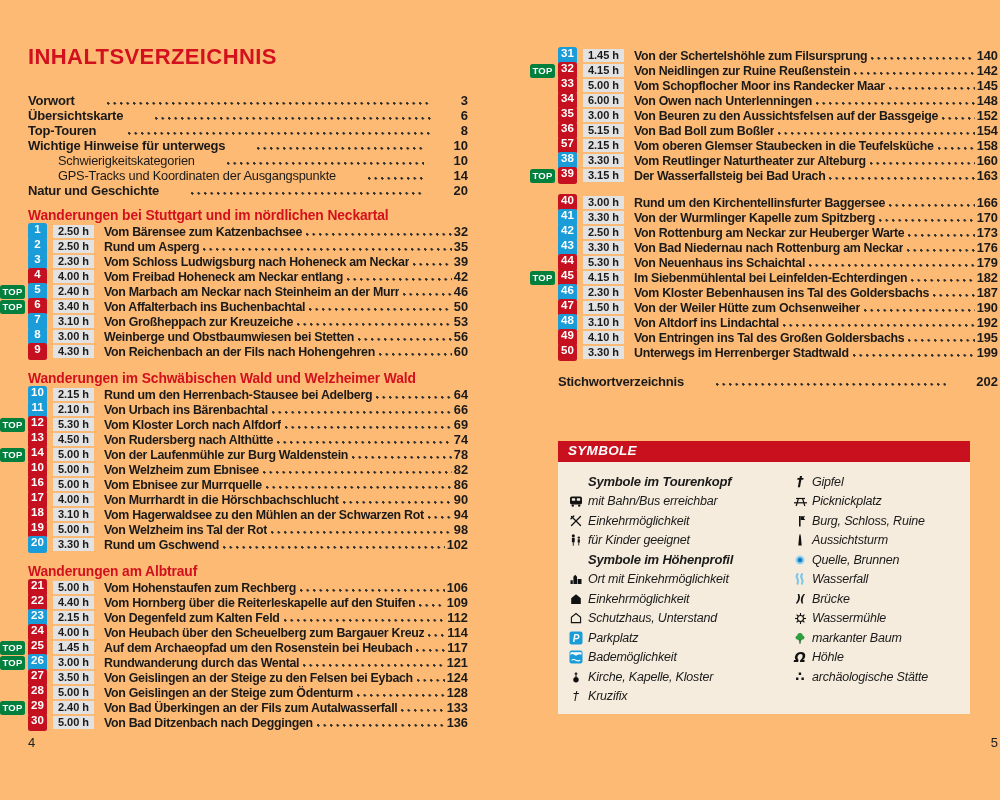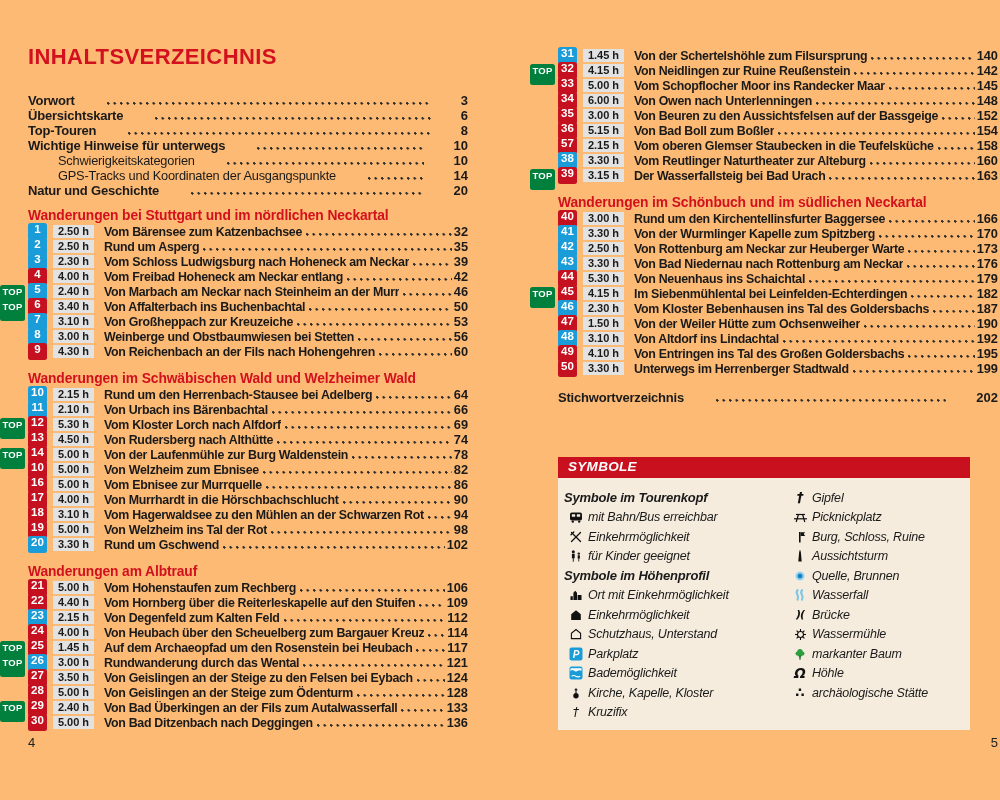--- a/index.html
+++ b/index.html
@@ -25,21 +25,21 @@
           background-image:radial-gradient(circle at 1.2px 1.4px,#2a2a2a 1.1px,transparent 1.35px);
           background-size:6.5px 3px;background-repeat:repeat-x;}
 
   
   .sec{margin-top:12px;}
   #left-sections .sec:first-child{margin-top:10px;}
   .sec-h{color:#d2101e;font-weight:bold;font-size:13.8px;height:16px;line-height:16px;
          white-space:nowrap;letter-spacing:-.1px;}
   .sec-rows{margin-top:0;}
   .t-row{display:flex;align-items:center;height:15px;position:relative;}
-  .top{position:absolute;left:-28px;top:1px;width:25px;height:21px;background:#00803c;
+  .top{position:absolute;left:-28px;top:1px;width:25px;height:14px;background:#00803c;
        color:#fff;font-size:9.5px;font-weight:bold;border-radius:2.5px;text-align:center;
        line-height:13.5px;letter-spacing:.2px;}
   .num{width:19px;height:17px;border-radius:2.5px;color:#fff;font-weight:bold;font-size:11.5px;
        line-height:13.5px;text-align:center;flex:none;}
   .num.red{background:#c4101f;}
   .num.blue{background:#1a9cd8;}
   .time{width:41px;height:13.5px;background:#e2e2e2;color:#1a1a1a;font-weight:bold;
         font-size:11px;line-height:13.5px;text-align:center;margin-left:6px;flex:none;}
   .t-title{margin-left:10px;font-weight:bold;font-size:12.4px;white-space:nowrap;
            letter-spacing:-.3px;flex:0 1 auto;overflow:hidden;}
@@ -52,21 +52,21 @@
   
   .sym-box{margin-top:52px;background:#f5ecdd;width:412px;font-style:italic;}
   .sym-header{background:#c8101e;color:#fff;font-weight:bold;font-size:13.5px;
               line-height:16px;padding:2px 10px 3px;letter-spacing:.3px;}
   .sym-body{display:flex;padding:10px 6px 8px;}
   .sym-col1{width:224px;flex:none;}
   .sym-col2{flex:1;}
   .s-row{display:flex;align-items:center;height:19.5px;}
   .s-icon{width:24px;flex:none;display:flex;justify-content:center;align-items:center;height:15px;}
   .s-label{font-size:12.5px;color:#1a1a1a;white-space:nowrap;letter-spacing:-.2px;}
-  .s-sub{font-weight:bold;font-size:13px;white-space:nowrap;letter-spacing:-.2px;}
+  .s-sub{font-weight:bold;font-size:13px;margin-left:24px;white-space:nowrap;letter-spacing:-.2px;}
   .glyph{font-family:"DejaVu Sans",sans-serif;font-size:12px;line-height:1;color:#111;}
   .glyph.big{font-size:13.5px;font-weight:bold;}
   .glyph.bridge{font-weight:bold;font-size:11px;letter-spacing:-1px;}
 
   .pagenum{position:absolute;top:735px;font-size:13px;color:#222;}
   .pagenum-left{left:0;}
   .pagenum-right{left:0;width:440px;text-align:right;}
 </style>
 </head>
 <body>
@@ -414,21 +414,20 @@
               <span class="top">TOP</span>
               <span class="num red">39</span>
               <span class="time">3.15 h</span>
               <span class="t-title">Der Wasserfallsteig bei Bad Urach</span>
               <span class="leader"></span>
               <span class="t-page">163</span>
             </div>
           </div>
         </div>
         <div class="sec">
-          <div class="sec-h">Wanderungen im Schönbuch und im südlichen Neckartal</div>
           <div class="sec-rows">
             <div class="t-row">
               <span class="num red">40</span>
               <span class="time">3.00 h</span>
               <span class="t-title">Rund um den Kirchentellinsfurter Baggersee</span>
               <span class="leader"></span>
               <span class="t-page">166</span>
             </div>
             <div class="t-row">
               <span class="num blue">41</span>

